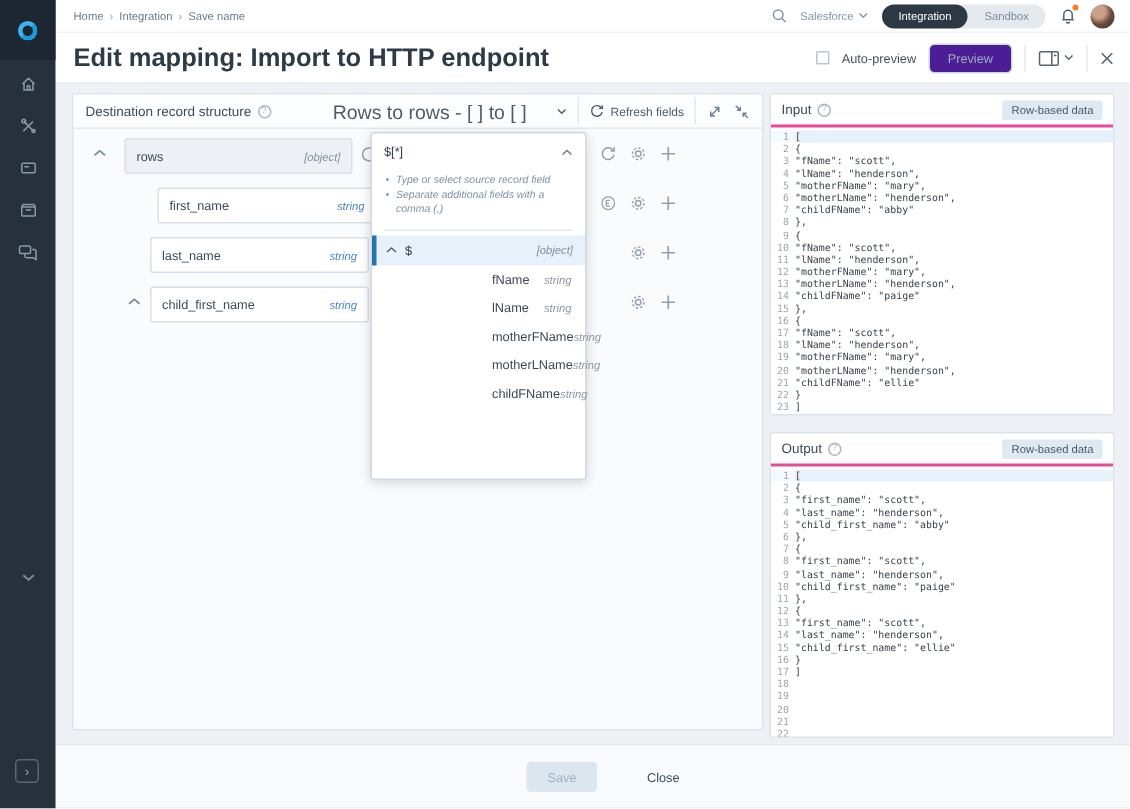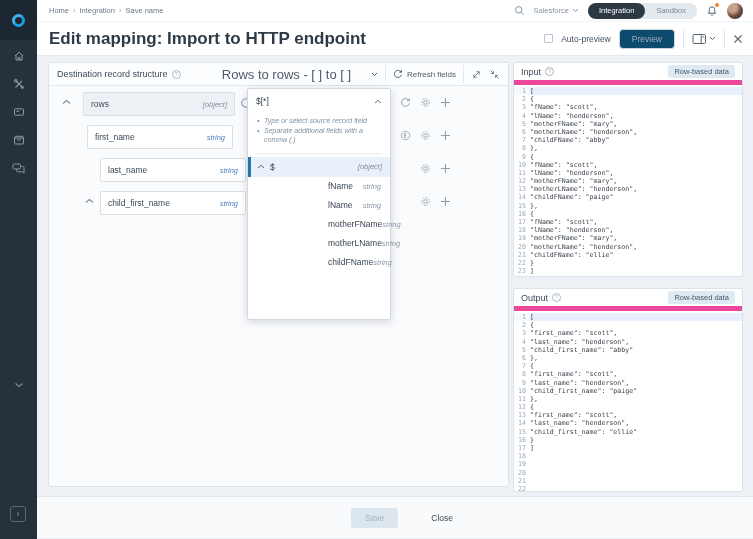--- a/index.html
+++ b/index.html
@@ -39,21 +39,21 @@
   
   .header-row { position:absolute; left:37px; top:22px; width:716px; height:34px; background:#fff;
                 border-bottom:1px solid #e3e9ef; display:flex; align-items:center; padding:0 10px 0 12px; }
   .page-title { font-size:17px; font-weight:bold; color:#2e3b47; }
   .mapper-capsule { display:flex; background:#e2e8ee; border-radius:9px; height:15px; align-items:center; margin-left:14px; }
   .mapper-seg { font-size:7.5px; color:#7c8a98; padding:0 9px; line-height:15px; border-radius:9px; }
   .mapper-seg.sel { background:#2c3945; color:#fff; font-weight:bold; }
   .header-right { margin-left:auto; display:flex; align-items:center; gap:8px; }
   .checkbox { width:9px; height:9px; border:1px solid #b9c5d0; border-radius:1px; background:#fff; }
   .ap-label { font-size:8.5px; color:#42525f; }
-  .btn-preview { border:1px solid #ccd6df; border-radius:4px; background:#0c4a6e; color:#9daebc;
+  .btn-preview { border:1px solid #ccd6df; border-radius:4px; background:#4c1d95; color:#9daebc;
                  font-size:8.5px; padding:4px 12px; }
   .vdiv { width:1px; height:18px; background:#e2e8ee; }
   .icon-gray { color:#55646f; display:flex; align-items:center; gap:2px; }
 
   
   .content { position:absolute; left:37px; top:56px; width:716px; height:483px; background:#edf1f5; }
 
   
   .dest-panel { position:absolute; left:11px; top:6px; width:461px; height:425px; background:#fafbfd;
                 border:1px solid #dce4eb; border-radius:2px; }
@@ -90,21 +90,21 @@
   .src-root .rtype { margin-left:auto; font-style:italic; font-size:7.5px; color:#7f8e9d; }
   .src-field { height:19px; display:flex; align-items:center; padding:0 9px 0 34px; }
   .src-field .sname { font-size:8.5px; color:#3a4754;margin-left:46px; }
   .src-field .stype { margin-left:auto; font-style:italic; font-size:7.5px; color:#8a97a5; }
 
   
   .io-panel { position:absolute; left:476px; width:230px; background:#fff; border:1px solid #dce4eb;
               border-radius:2px; overflow:hidden; }
   .io-input { top:6px; height:215px; }
   .io-output { top:232px; height:204px; }
-  .io-header { height:22px; display:flex; align-items:center; padding:0 7px; border-bottom:5px solid #ec4899; }
+  .io-header { height:22px; display:flex; align-items:center; padding:0 7px; border-bottom:2px solid #ec4899; }
   .io-title { font-size:9px; color:#3c4c5a; display:flex; align-items:center; gap:4px; }
   .io-badge { margin-left:auto; background:#dfe9f2; color:#46586a; font-size:7.5px; padding:2px 6px; border-radius:2px; }
   .code { padding-top:2px; font-family:"DejaVu Sans Mono", monospace; font-size:6.6px; }
   .code-line { display:flex; line-height:8.2px; height:8.2px; white-space:pre; }
   .code-line.active .tx { background:#e7f1fb; }
   .code-line.active { background:#f3f9fd; }
   .ln { width:16px; flex:0 0 16px; text-align:right; padding-right:4px; color:#9aa7b2; }
   .tx { color:#39434d; flex:1; }
 
   
@@ -283,21 +283,21 @@
           <span class="fname">rows</span>
           <span class="ftype">[object]</span>
         </div>
         <span style="position:absolute; left:191px; top:11px; color:#90a0ae">
           <svg width="12" height="12" viewBox="0 0 11 11" fill="none" stroke="currentColor" stroke-width="1">
               <path d="M9.3 6.2a3.9 3.9 0 1 1-.5-2.8"></path>
               <path d="M9.4 1.2v2.4H7"></path>
             </svg>
         </span>
 
-        <div class="field-box" style="left:38px; top:39px; width:146px">
+        <div class="field-box" style="left:56px; top:39px; width:146px">
           <span class="fname">first_name</span>
           <span class="ftype str">string</span>
         </div>
         <div class="field-box" style="left:51px; top:72px; width:146px">
           <span class="fname">last_name</span>
           <span class="ftype str">string</span>
         </div>
         <span class="chev-btn" style="left:36px; top:112px">
           <svg width="9" height="6" viewBox="0 0 9 6" fill="none" stroke="currentColor" stroke-width="1.1">
               <path d="M1 4.5 4.5 1.5 8 4.5"></path>

